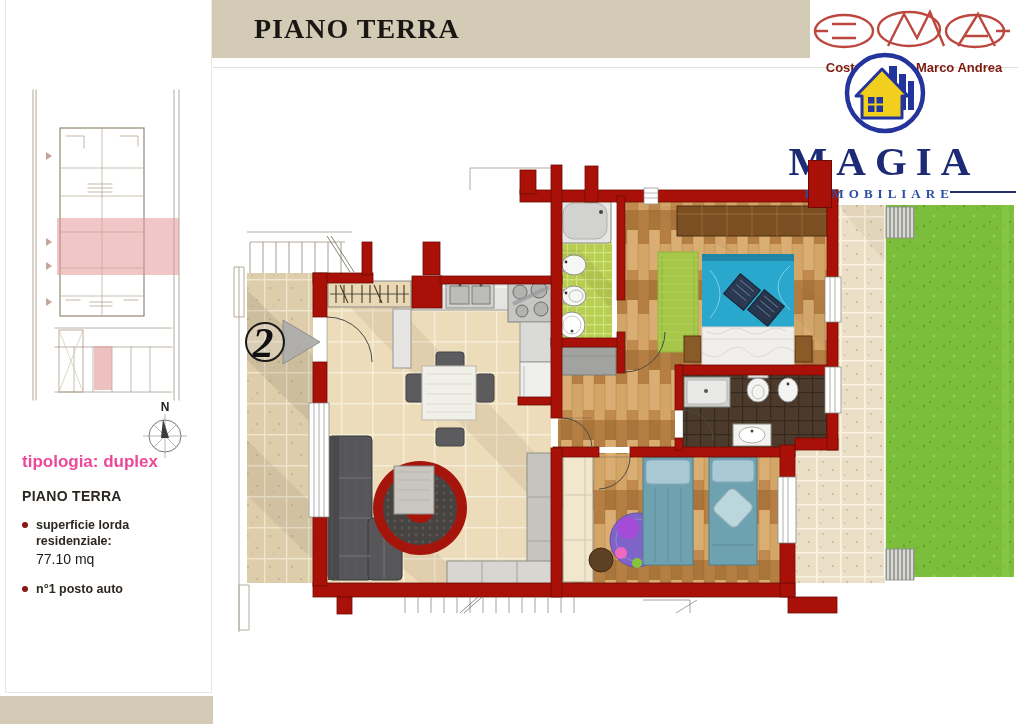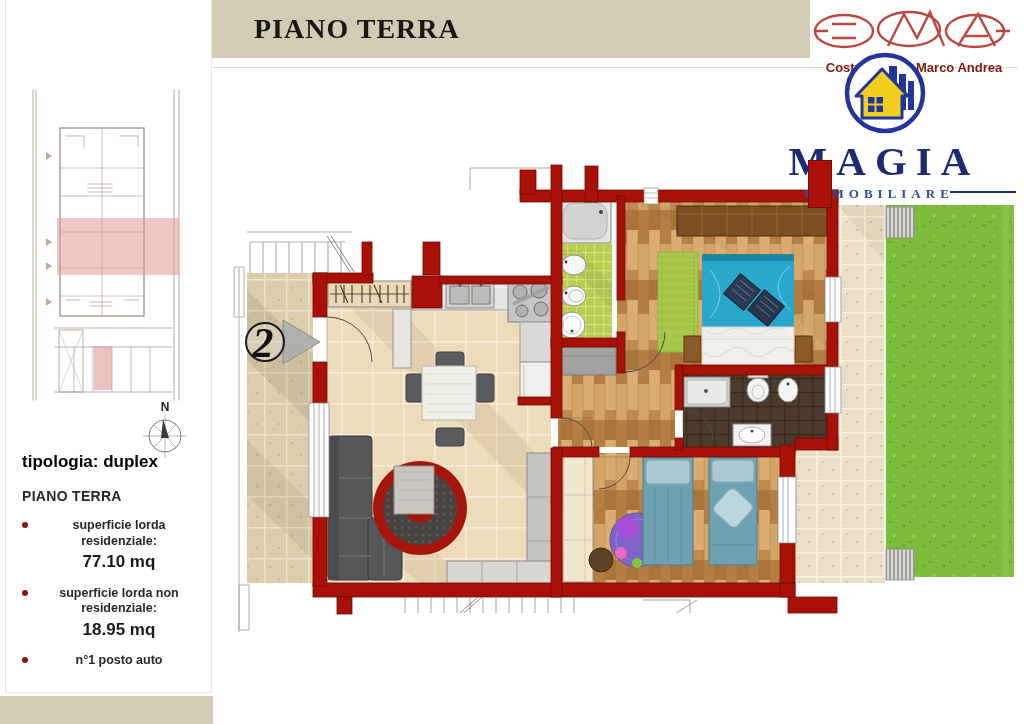--- a/index.html
+++ b/index.html
@@ -10,25 +10,25 @@
   .unit-title{left:14px;top:8px;width:190px;text-align:center;
     font-family:"Liberation Serif","DejaVu Serif",serif;font-weight:bold;font-size:29px;color:#191613;}
   .header-bar{left:212px;top:0;width:598px;height:58px;background:#d4cbb6;}
   .floor-title{left:254px;top:13px;font-family:"Liberation Serif","DejaVu Serif",serif;
     font-weight:bold;font-size:28px;letter-spacing:1px;color:#191613;}
   .main-topline{left:213px;top:67px;width:805px;height:1px;background:#e2ded4;}
   
   .sidebar-box{left:5px;top:0;width:205px;height:692px;background:#fff;border:1px solid #efe4de;border-top:none;}
   .bottom-bar{left:0;top:696px;width:213px;height:28px;background:#d4cbb6;}
   .info-block{left:20px;top:452px;width:182px;color:#2c2721;}
-  .typology{font-size:17px;font-weight:bold;color:#000000;margin:0 0 16px 2px;}
+  .typology{font-size:17px;font-weight:bold;color:#ec4899;margin:0 0 16px 2px;}
   .floor-label{font-size:14px;font-weight:bold;letter-spacing:.3px;margin:0 0 14px 2px;}
-  .feature{margin:0 0 13px 0;position:relative;padding-left:16px;font-size:12.5px;font-weight:600;line-height:1.25;text-align:center;}
+  .feature{margin:0 0 13px 0;position:relative;padding-left:16px;font-size:12.5px;font-weight:600;line-height:1.25;}
   .feature .dot{position:absolute;left:2px;top:4px;width:6px;height:6px;border-radius:50%;background:#8c1710;}
-  .feature .val{font-size:17px;font-weight:bold;color:#1e1a15;margin-top:2px;}
+  .feature .val{font-size:14px;font-weight:normal;color:#1e1a15;margin-top:2px;}
   .feature .val:empty{display:none;}
   
   .company-line{left:810px;top:60px;width:208px;text-align:center;font-size:13px;font-weight:bold;color:#7d1a10;letter-spacing:0;}
   .brand{left:768px;top:137px;width:232px;text-align:center;font-family:"Liberation Serif","DejaVu Serif",serif;
     font-weight:bold;font-size:41px;letter-spacing:9px;color:#1d2a75;}
   .brand-sub{left:772px;top:186px;width:214px;text-align:center;font-family:"Liberation Serif","DejaVu Serif",serif;
     font-size:13px;font-weight:bold;letter-spacing:5px;color:#2d4da0;}
   .brand-line{left:950px;top:191px;width:66px;height:2px;background:#22306e;}
   .red-pier{left:808px;top:160px;width:22px;height:46px;background:#a91108;border:1px solid #6e0a04;}
   svg text{user-select:none;}
@@ -399,23 +399,18 @@
 <div class="abs red-pier"></div>
 
 <div class="abs info-block">
   <div class="typology">tipologia: duplex</div>
   <div class="floor-label">PIANO TERRA</div>
   <div class="feature">
     <span class="dot"></span>
     <div>superficie lorda residenziale:</div>
     <div class="val">77.10 mq</div>
   </div>
-  <div class="feature">
-    <span class="dot"></span>
-    <div>superficie lorda non residenziale:</div>
-    <div class="val">18.95 mq</div>
-  </div>
   <div class="feature" style="margin-top:12px">
     <span class="dot"></span>
     <div>n°1 posto auto</div>
 
   </div>
 </div>
 
 </body></html>

